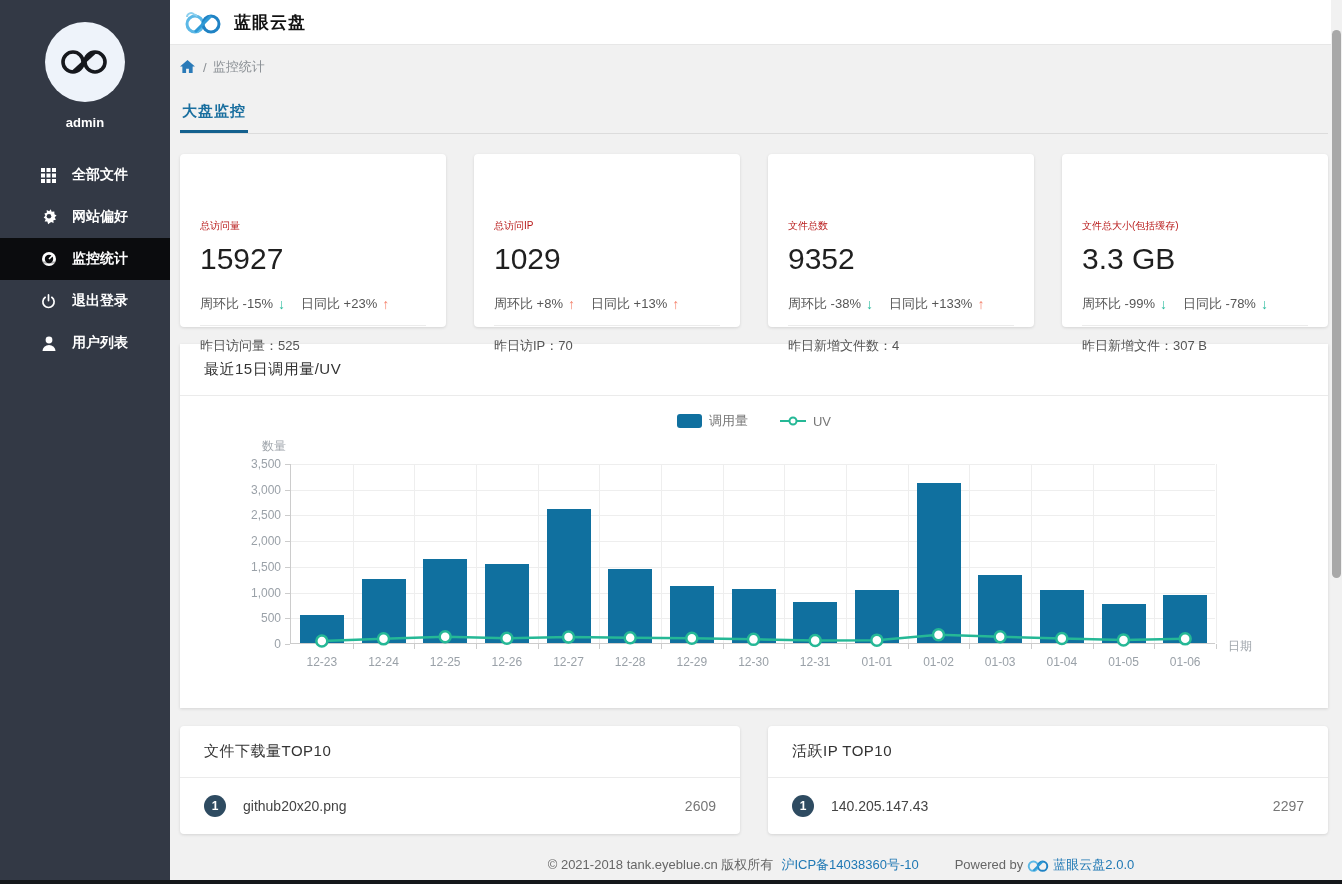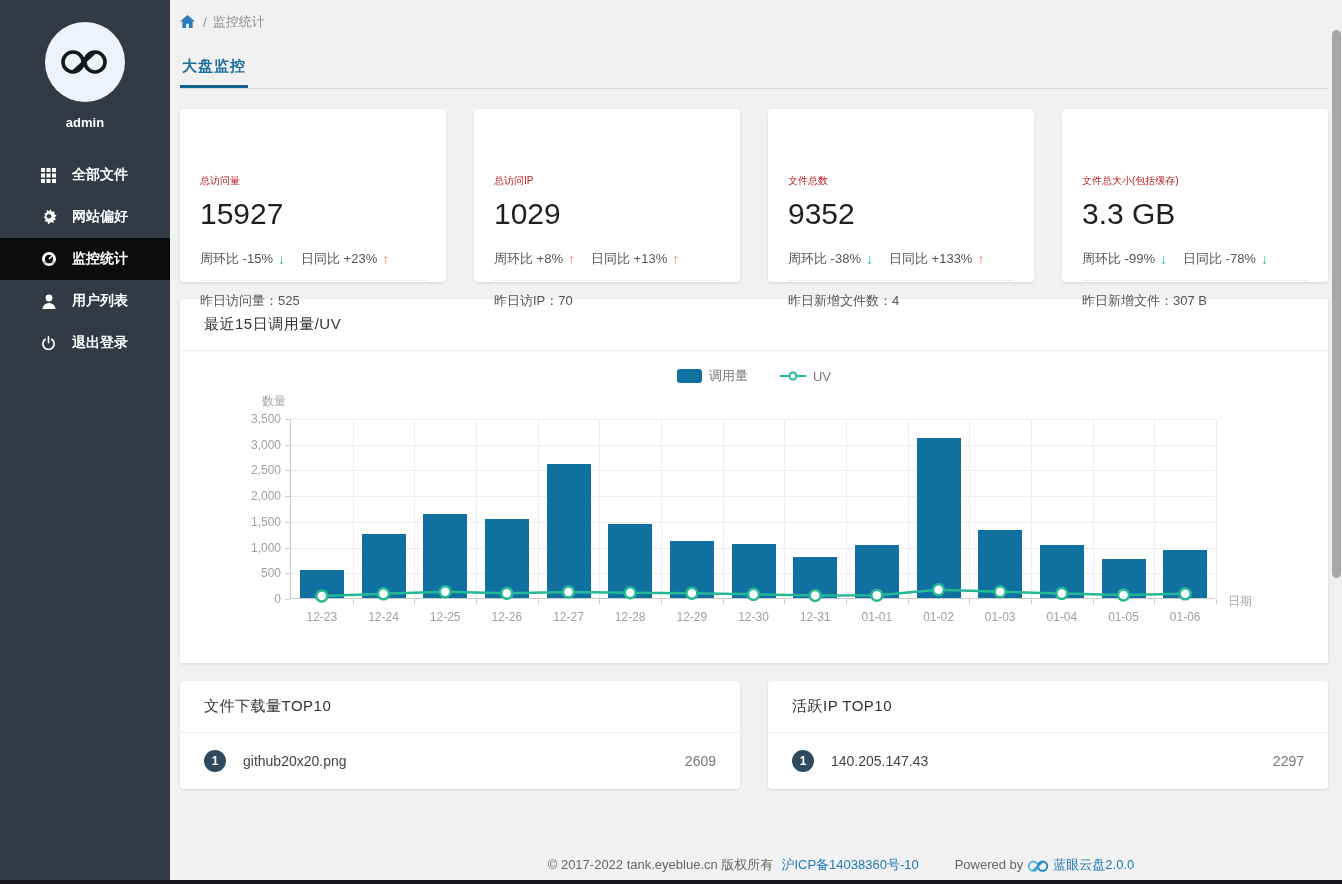--- a/index.html
+++ b/index.html
@@ -158,40 +158,49 @@
           <circle cx="8" cy="8" r="7" fill="#fff"></circle>
           <circle cx="8" cy="8" r="4.2" fill="#0b0c0e"></circle>
           <line x1="8" y1="8" x2="11.5" y2="4.5" stroke="#fff" stroke-width="1.6"></line>
           <rect x="1" y="10.5" width="14" height="2" fill="#0b0c0e" opacity="0.35"></rect>
         </svg>
       </span>
       <span>监控统计</span>
     </div>
     <div class="menu-item">
       <span class="mi-icon">
+        <svg width="15" height="15" viewBox="0 0 16 16">
+          <path d="M4.5 3.5 a6 6 0 1 0 7 0" fill="none" stroke="#fff" stroke-width="1.8" stroke-linecap="round"></path>
+          <line x1="8" y1="1" x2="8" y2="7" stroke="#fff" stroke-width="1.8" stroke-linecap="round"></line>
+        </svg>
+      </span>
+      <span>退出登录</span>
+    </div>
+    <div class="menu-item">
+      <span class="mi-icon">
         <svg width="14" height="15" viewBox="0 0 14 15">
           <circle cx="7" cy="4" r="3.4" fill="#fff"></circle>
           <path d="M0.5 15 a6.5 6 0 0 1 13 0 z" fill="#fff"></path>
         </svg>
       </span>
       <span>用户列表</span>
     </div>
-    <div class="menu-item">
-      <span class="mi-icon">
-        <svg width="15" height="15" viewBox="0 0 16 16">
-          <path d="M4.5 3.5 a6 6 0 1 0 7 0" fill="none" stroke="#fff" stroke-width="1.8" stroke-linecap="round"></path>
-          <line x1="8" y1="1" x2="8" y2="7" stroke="#fff" stroke-width="1.8" stroke-linecap="round"></line>
-        </svg>
-      </span>
-      <span>退出登录</span>
-    </div>
   </div>
 </div>
 
 <div class="main">
+  <div class="topbar">
+    <svg width="38" height="24" viewBox="0 0 38 24">
+      <circle cx="11" cy="14" r="8" fill="none" stroke="#5cb8e6" stroke-width="3"></circle>
+      <circle cx="27" cy="14" r="8" fill="none" stroke="#1f82c4" stroke-width="3"></circle>
+      <line x1="11" y1="22" x2="27" y2="6" stroke="#2e9ad6" stroke-width="3"></line>
+      <path d="M3 7 a4 4 0 0 1 7-2.5 a3 3 0 0 1 3 2" fill="none" stroke="#8ed0ee" stroke-width="2"></path>
+    </svg>
+    <span class="app-title">蓝眼云盘</span>
+  </div>
 
   <div class="content">
     <div class="breadcrumb">
       <svg width="15" height="14" viewBox="0 0 16 15">
         <path d="M8 0 L16 7 H13.5 V14 H9.5 V9.5 H6.5 V14 H2.5 V7 H0 Z" fill="#2a7ab8"></path>
       </svg>
       <span class="crumb-sep">/</span>
       <span>监控统计</span>
     </div>
 
@@ -403,21 +412,21 @@
         <div class="list-row">
           <span class="rank-badge">1</span>
           <span class="row-name">140.205.147.43</span>
           <span class="row-value">2297</span>
         </div>
       </div>
     </div>
   </div>
 
   <div class="footer">
-    <span>© 2017-2022 tank.eyeblue.cn 版权所有</span>
+    <span>© 2021-2018 tank.eyeblue.cn 版权所有</span>
     <a>沪ICP备14038360号-10</a>
     <span class="pw">
       <span>Powered by</span>
       <svg width="22" height="14" viewBox="0 0 38 24">
         <circle cx="11" cy="14" r="8" fill="none" stroke="#5cb8e6" stroke-width="3.4"></circle>
         <circle cx="27" cy="14" r="8" fill="none" stroke="#1f82c4" stroke-width="3.4"></circle>
         <line x1="11" y1="22" x2="27" y2="6" stroke="#2e9ad6" stroke-width="3.4"></line>
       </svg>
       <a>蓝眼云盘2.0.0</a>
     </span>

